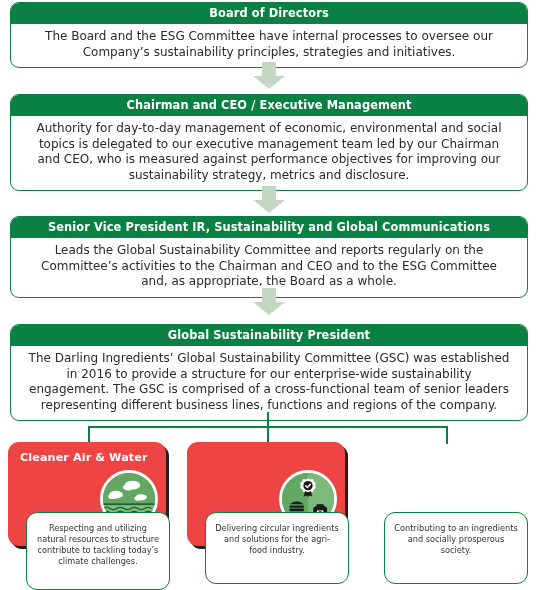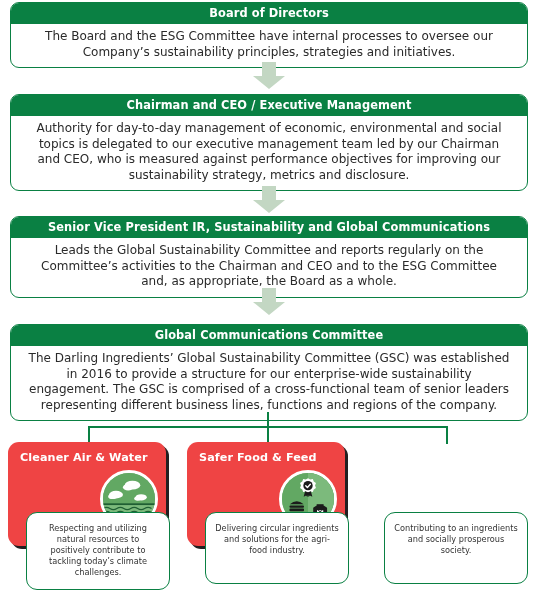--- a/index.html
+++ b/index.html
@@ -148,21 +148,21 @@
     <div class="gov-body">Leads the Global Sustainability Committee and reports regularly on the Committee’s activities to the Chairman and CEO and to the ESG Committee and, as appropriate, the Board as a whole.</div>
   </div>
 
   <div class="arrow" id="arrow-3">
     <svg viewBox="0 0 34 28" xmlns="http://www.w3.org/2000/svg" aria-hidden="true">
       <polygon points="10,0 24,0 24,14 33,14 17,27 1,14 10,14" fill="#C3D7C3"></polygon>
     </svg>
   </div>
 
   <div class="gov-box" id="box-gsc">
-    <div class="gov-head">Global Communications Committee</div>
+    <div class="gov-head">Global Sustainability President</div>
     <div class="gov-body">The Darling Ingredients’ Global Sustainability Committee (GSC) was established in 2016 to provide a structure for our enterprise-wide sustainability engagement. The GSC is comprised of a cross-functional team of senior leaders representing different business lines, functions and regions of the company.</div>
   </div>
 
   <div class="conn" id="conn-stem"></div>
   <div class="conn" id="conn-bar"></div>
   <div class="conn" id="conn-drop-1"></div>
   <div class="conn" id="conn-drop-2"></div>
   <div class="conn" id="conn-drop-3"></div>
 
   <div class="pillar" id="pillar-1">
@@ -177,26 +177,25 @@
           <ellipse cx="15" cy="25" rx="8" ry="4.4" fill="#ffffff"></ellipse>
           <ellipse cx="11" cy="27" rx="5" ry="3" fill="#ffffff"></ellipse>
           <ellipse cx="44" cy="28" rx="6.5" ry="3.6" fill="#ffffff"></ellipse>
           <ellipse cx="40" cy="29.5" rx="4" ry="2.4" fill="#ffffff"></ellipse>
           <rect x="0" y="35" width="60" height="2" fill="#1f5f33"></rect>
           <path d="M0 41 q4 -2.6 8 0 t8 0 t8 0 t8 0 t8 0 t8 0 t8 0" stroke="#1f5f33" stroke-width="1.5" fill="none"></path>
           <path d="M0 45.5 q4 -2.6 8 0 t8 0 t8 0 t8 0 t8 0 t8 0 t8 0" stroke="#1f5f33" stroke-width="1.5" fill="none"></path>
         </svg>
       </div>
     </div>
-    <div class="pillar-caption">Respecting and utilizing natural resources to positively contribute to tackling today’s climate challenges.</div>
+    <div class="pillar-caption">Respecting and utilizing natural resources to structure contribute to tackling today’s climate challenges.</div>
   </div>
 
   <div class="pillar" id="pillar-2">
     <div class="pillar-panel">
-      <div class="pillar-title">Safer Food &amp; Feed</div>
       <div class="pillar-icon">
         <svg viewBox="0 0 60 60" xmlns="http://www.w3.org/2000/svg" aria-hidden="true">
           <rect width="60" height="60" fill="#62A863"></rect>
           <rect x="30" y="0" width="30" height="60" fill="#7CBA7C"></rect>
 
           <path d="M30 6 l2.6 1.6 3-0.6 1 2.9 2.6 1.7 -1.1 2.9 1.1 2.9 -2.6 1.7 -1 2.9 -3 -0.6 -2.6 1.6 -2.6 -1.6 -3 0.6 -1 -2.9 -2.6 -1.7 1.1 -2.9 -1.1 -2.9 2.6 -1.7 1 -2.9 3 0.6 z" fill="#ffffff"></path>
           <circle cx="30" cy="14.6" r="5.4" fill="#1b1b1b"></circle>
           <path d="M27.4 14.8 l1.9 2 3.4 -3.8" stroke="#ffffff" stroke-width="1.6" fill="none" stroke-linecap="round" stroke-linejoin="round"></path>
           <path d="M26.6 21 l-1.6 6.4 2.8 -1.4 1.6 1.6 1.2 -5.2 z" fill="#1b1b1b"></path>
           <path d="M33.4 21 l1.6 6.4 -2.8 -1.4 -1.6 1.6 -1.2 -5.2 z" fill="#1b1b1b"></path>

